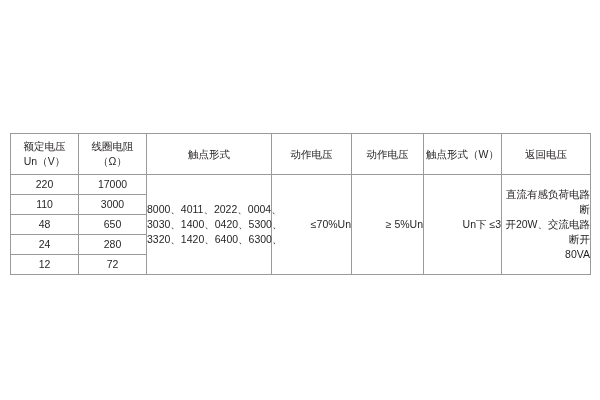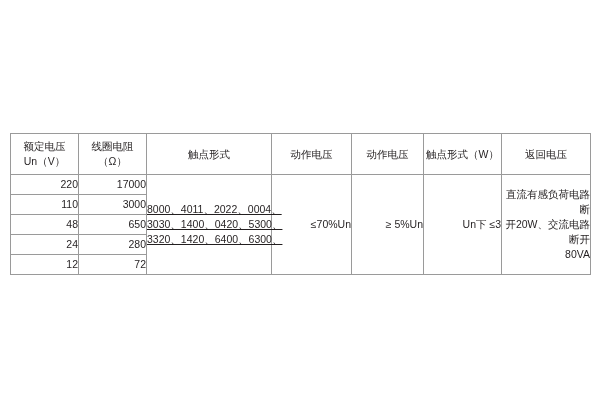--- a/index.html
+++ b/index.html
@@ -39,29 +39,28 @@
   .hdr {
     text-align: center;
     height: 40px;
     padding: 2px 2px;
   }
   .hdr .l1, .hdr .l2 {
     display: block;
     white-space: nowrap;
   }
   .small-cell {
-    text-align: right;
+    text-align: center;
     height: 19px;
   }
   .contact-form {
     padding: 4px 6px 4px 8px;
     text-align: center;
     line-height: 17px;
     font-size: 10.5px;
-    text-decoration: underline;
   }
   .contact-form .ln {
     display: block;
     white-space: nowrap;
   }
   .mid {
     text-align: right;
     vertical-align: middle;
   }
   .capacity {

